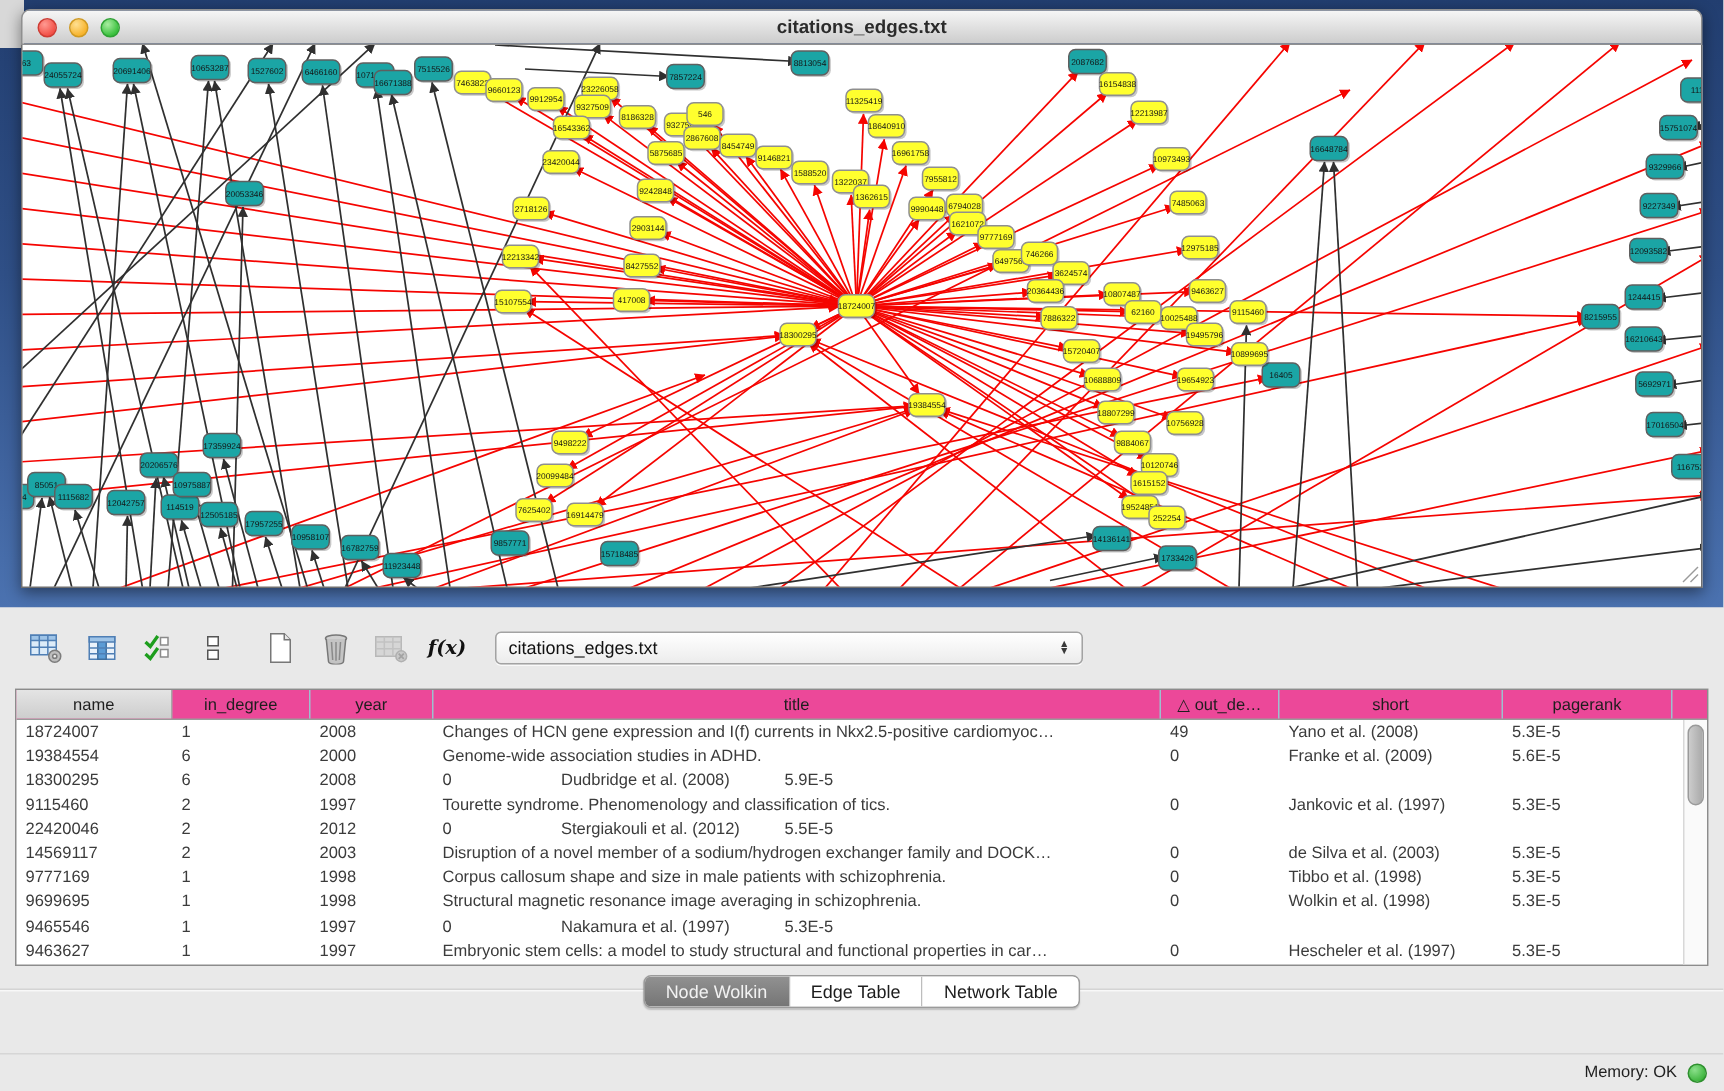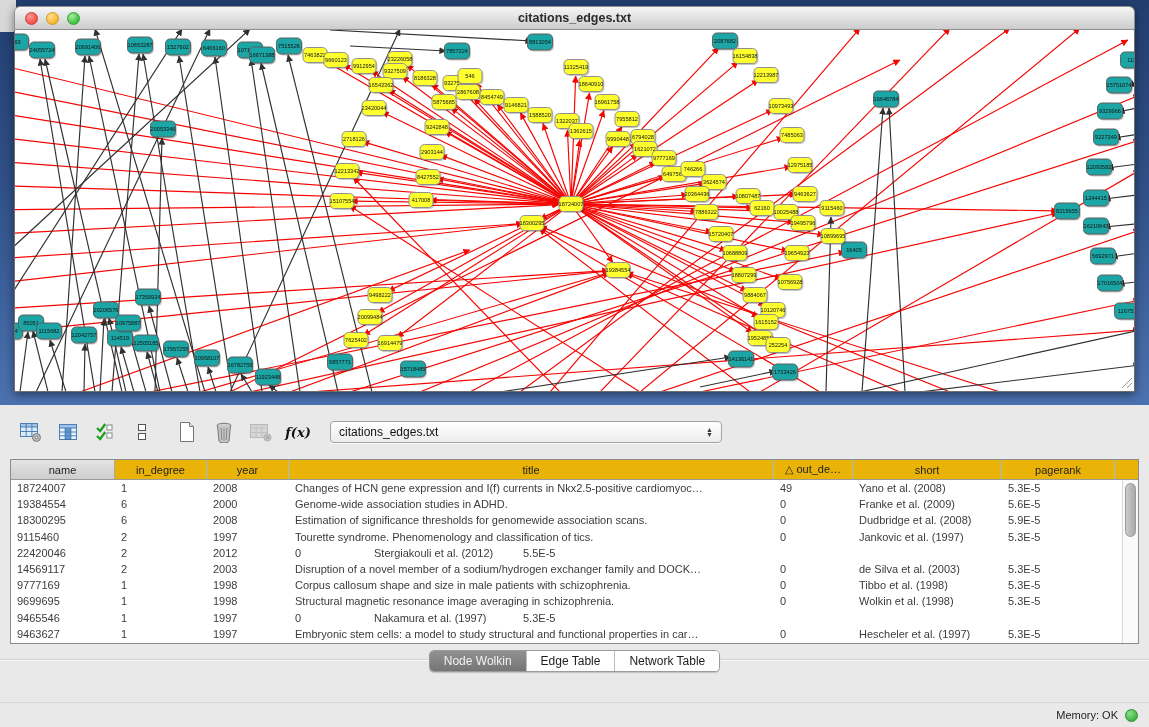--- a/index.html
+++ b/index.html
@@ -22,21 +22,21 @@
   .phead{height:25px;display:flex;align-items:center;padding:0 12px;background:#ededed;border-bottom:1px solid #d2d2d2;box-sizing:border-box}
   .phead-title{font-size:12px;color:#222;flex:1}
   .phead-btn{background:none;border:none;padding:0 4px;cursor:default;display:flex;align-items:center}
   .xglyph{font-size:14px;font-weight:700;color:#1c1c1c}
   .toolbar{height:54px;display:flex;align-items:center;gap:11px;padding:0 10px 0 18px;box-sizing:border-box}
   .tbtn{width:26px;height:26px;display:flex;align-items:center;justify-content:center;background:none;border:none;padding:0}
   .fx{font-family:"DejaVu Serif",serif;font-style:italic;font-weight:700;font-size:13px;color:#111}
   .combo{margin-left:8px;width:392px;height:22px;border:1px solid #a3a3a3;border-radius:4px;background:linear-gradient(#ffffff,#ececec);display:flex;align-items:center;padding:0 8px;font-size:12px;color:#111;box-sizing:border-box;box-shadow:0 1px 0 rgba(255,255,255,.7)}
   .combo .arr{margin-left:auto;display:flex;flex-direction:column;align-items:center;color:#3a3a3a;font-size:7px;line-height:5.5px}
   .tablewrap{position:relative;margin:0 10px;height:185px;border:1px solid #8c8c8c;background:#fff;box-sizing:border-box;overflow:hidden}
-  .thead{display:flex;height:20px;background:#eab308;border-bottom:1px solid #9a9a9a;box-sizing:border-box}
+  .thead{display:flex;height:20px;background:#ec4899;border-bottom:1px solid #9a9a9a;box-sizing:border-box}
   .th{font-size:11px;color:#1e1e1e;display:flex;align-items:center;justify-content:center;border-right:1px solid #9cc0cf;box-sizing:border-box;height:100%;overflow:hidden;white-space:nowrap}
   .th.first{background:linear-gradient(#e4e4e4,#cdcdcd);border-right:1px solid #a8a8a8}
   .th.fill{flex:1;border-right:none}
   .tbody{position:relative}
   .tr{display:flex;height:16.2px;align-items:center}
   .td{font-size:11px;color:#3b3b3b;padding-left:6px;box-sizing:border-box;white-space:nowrap;overflow:hidden}
   .vscroll{position:absolute;right:0;top:20px;bottom:0;width:15px;background:#fafafa;border-left:1px solid #d8d8d8}
   .thumb{position:absolute;left:2px;right:2px;top:3px;height:52px;border-radius:6px;background:linear-gradient(90deg,#cccccc,#a9a9a9);border:1px solid #9a9a9a}
   .tabbar{position:relative;height:33px;display:flex;align-items:center;justify-content:center}
   .tabbar .etch{position:absolute;left:0;right:0;top:15px;height:1px;background:#d4d4d4;box-shadow:0 1px 0 #f8f8f8}
@@ -880,21 +880,20 @@
           <div class="td" style="width: 82px;">2000</div>
           <div class="td" style="width: 485px;">Genome-wide association studies in ADHD.</div>
           <div class="td" style="width: 79px;">0</div>
           <div class="td" style="width: 149px;">Franke et al. (2009)</div>
           <div class="td" style="width: 113px;">5.6E-5</div>
         </div>
         <div class="tr">
           <div class="td" style="width: 104px;">18300295</div>
           <div class="td" style="width: 92px;">6</div>
           <div class="td" style="width: 82px;">2008</div>
-          <div class="td" style="width: 485px;">Estimation of significance thresholds for genomewide association scans.</div>
           <div class="td" style="width: 79px;">0</div>
           <div class="td" style="width: 149px;">Dudbridge et al. (2008)</div>
           <div class="td" style="width: 113px;">5.9E-5</div>
         </div>
         <div class="tr">
           <div class="td" style="width: 104px;">9115460</div>
           <div class="td" style="width: 92px;">2</div>
           <div class="td" style="width: 82px;">1997</div>
           <div class="td" style="width: 485px;">Tourette syndrome. Phenomenology and classification of tics.</div>
           <div class="td" style="width: 79px;">0</div>

